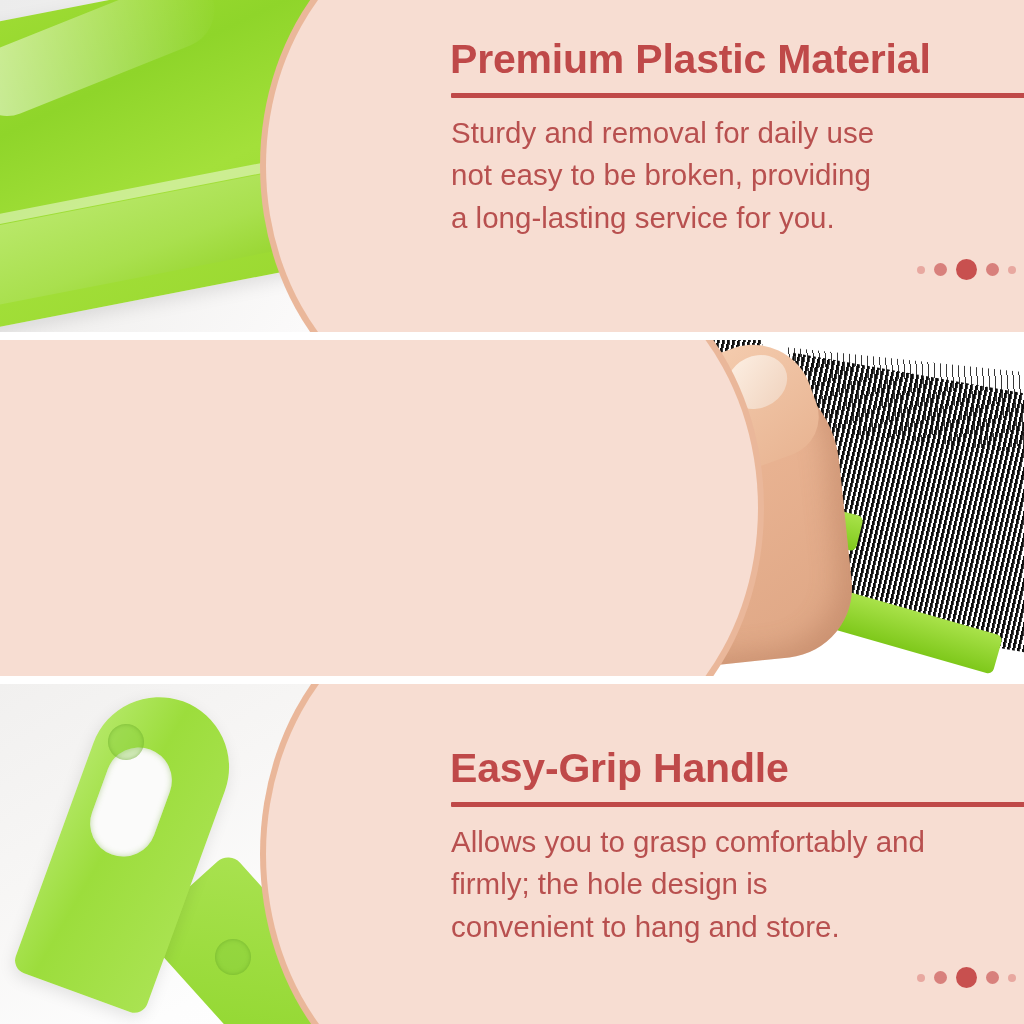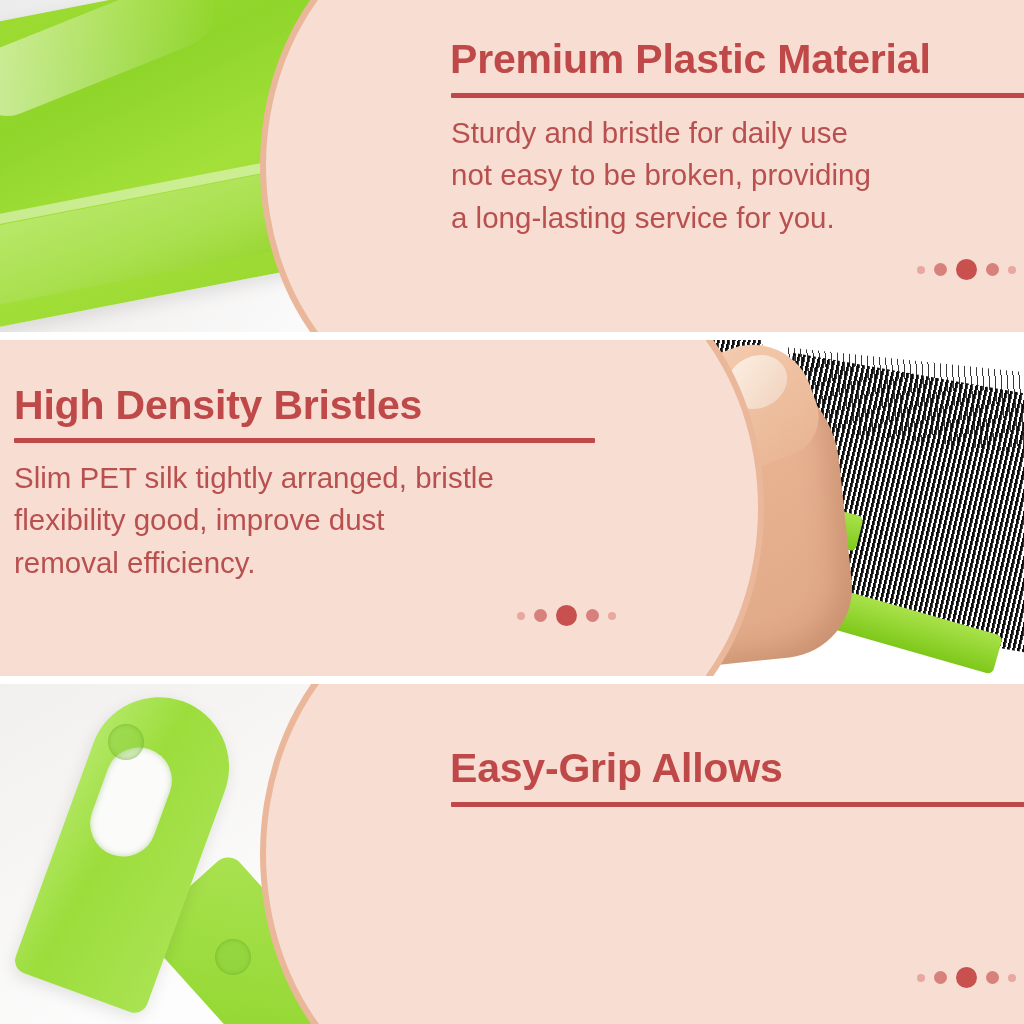--- a/index.html
+++ b/index.html
@@ -180,21 +180,21 @@
       </div>
       <div class="dustpan-edge"></div>
       <div class="dustpan-lip"></div>
       <div class="arc r"></div>
       <div class="arc-inner r"></div>
     </div>
 
     <div class="txt right">
       <h2 class="heading" style="position:absolute;left:26px;top:39px;">Premium Plastic Material</h2>
       <div class="rule" style="position:absolute;left:27px;top:93px;width:581px;"></div>
-      <p class="body" style="position:absolute;left:27px;top:112px;width:560px;">Sturdy and bristle for daily use
+      <p class="body" style="position:absolute;left:27px;top:112px;width:560px;">Sturdy and removal for daily use
 not easy to be broken, providing
 a long-lasting service for you.</p>
       <div class="dots" style="left:493px;top:259px;">
         <span class="d1"></span>
         <span class="d2"></span>
         <span class="d3"></span>
         <span class="d4"></span>
         <span class="d5"></span>
       </div>
     </div>
@@ -213,52 +213,41 @@
         <div class="knuckle" style="left:30px;top:120px;transform:rotate(12deg);"></div>
         <div class="knuckle" style="left:34px;top:160px;transform:rotate(14deg);"></div>
         <div class="knuckle" style="left:38px;top:200px;transform:rotate(16deg);"></div>
       </div>
       <div class="thumb"></div>
       <div class="nail"></div>
       <div class="arc l"></div>
       <div class="arc-inner l"></div>
     </div>
 
-    <div class="txt left">
-      <h2 class="heading" style="position:absolute;left:14px;top:45px;">High Density Bristles</h2>
-      <div class="rule" style="position:absolute;left:14px;top:98px;width:581px;"></div>
-      <p class="body" style="position:absolute;left:14px;top:117px;width:575px;">Slim PET silk tightly arranged, bristle
-flexibility good, improve dust
-removal efficiency.</p>
-      <div class="dots" style="left:517px;top:265px;">
-        <span class="d1"></span>
-        <span class="d2"></span>
-        <span class="d3"></span>
-        <span class="d4"></span>
-        <span class="d5"></span>
-      </div>
-    </div>
   </section>
 
   <section class="panel p3">
 
     <div class="photo left">
       <div class="studio clean"></div>
       <div class="handle2"></div>
       <div class="handle"></div>
       <div class="hole"></div>
       <div class="stud" style="left:108px;top:40px;transform:rotate(20deg);"></div>
       <div class="stud" style="left:215px;top:255px;transform:rotate(20deg);"></div>
       <div class="arc r"></div>
       <div class="arc-inner r"></div>
     </div>
 
     <div class="txt right">
-      <h2 class="heading" style="position:absolute;left:26px;top:64px;">Easy-Grip Allows</h2>
+      <h2 class="heading" style="position:absolute;left:26px;top:64px;">Easy-Grip Handle</h2>
       <div class="rule" style="position:absolute;left:27px;top:118px;width:581px;"></div>
+      <p class="body" style="position:absolute;left:27px;top:137px;width:570px;">Allows you to grasp comfortably and
+firmly; the hole design is
+convenient to hang and store.</p>
       <div class="dots" style="left:493px;top:283px;">
         <span class="d1"></span>
         <span class="d2"></span>
         <span class="d3"></span>
         <span class="d4"></span>
         <span class="d5"></span>
       </div>
     </div>
   </section>
 

